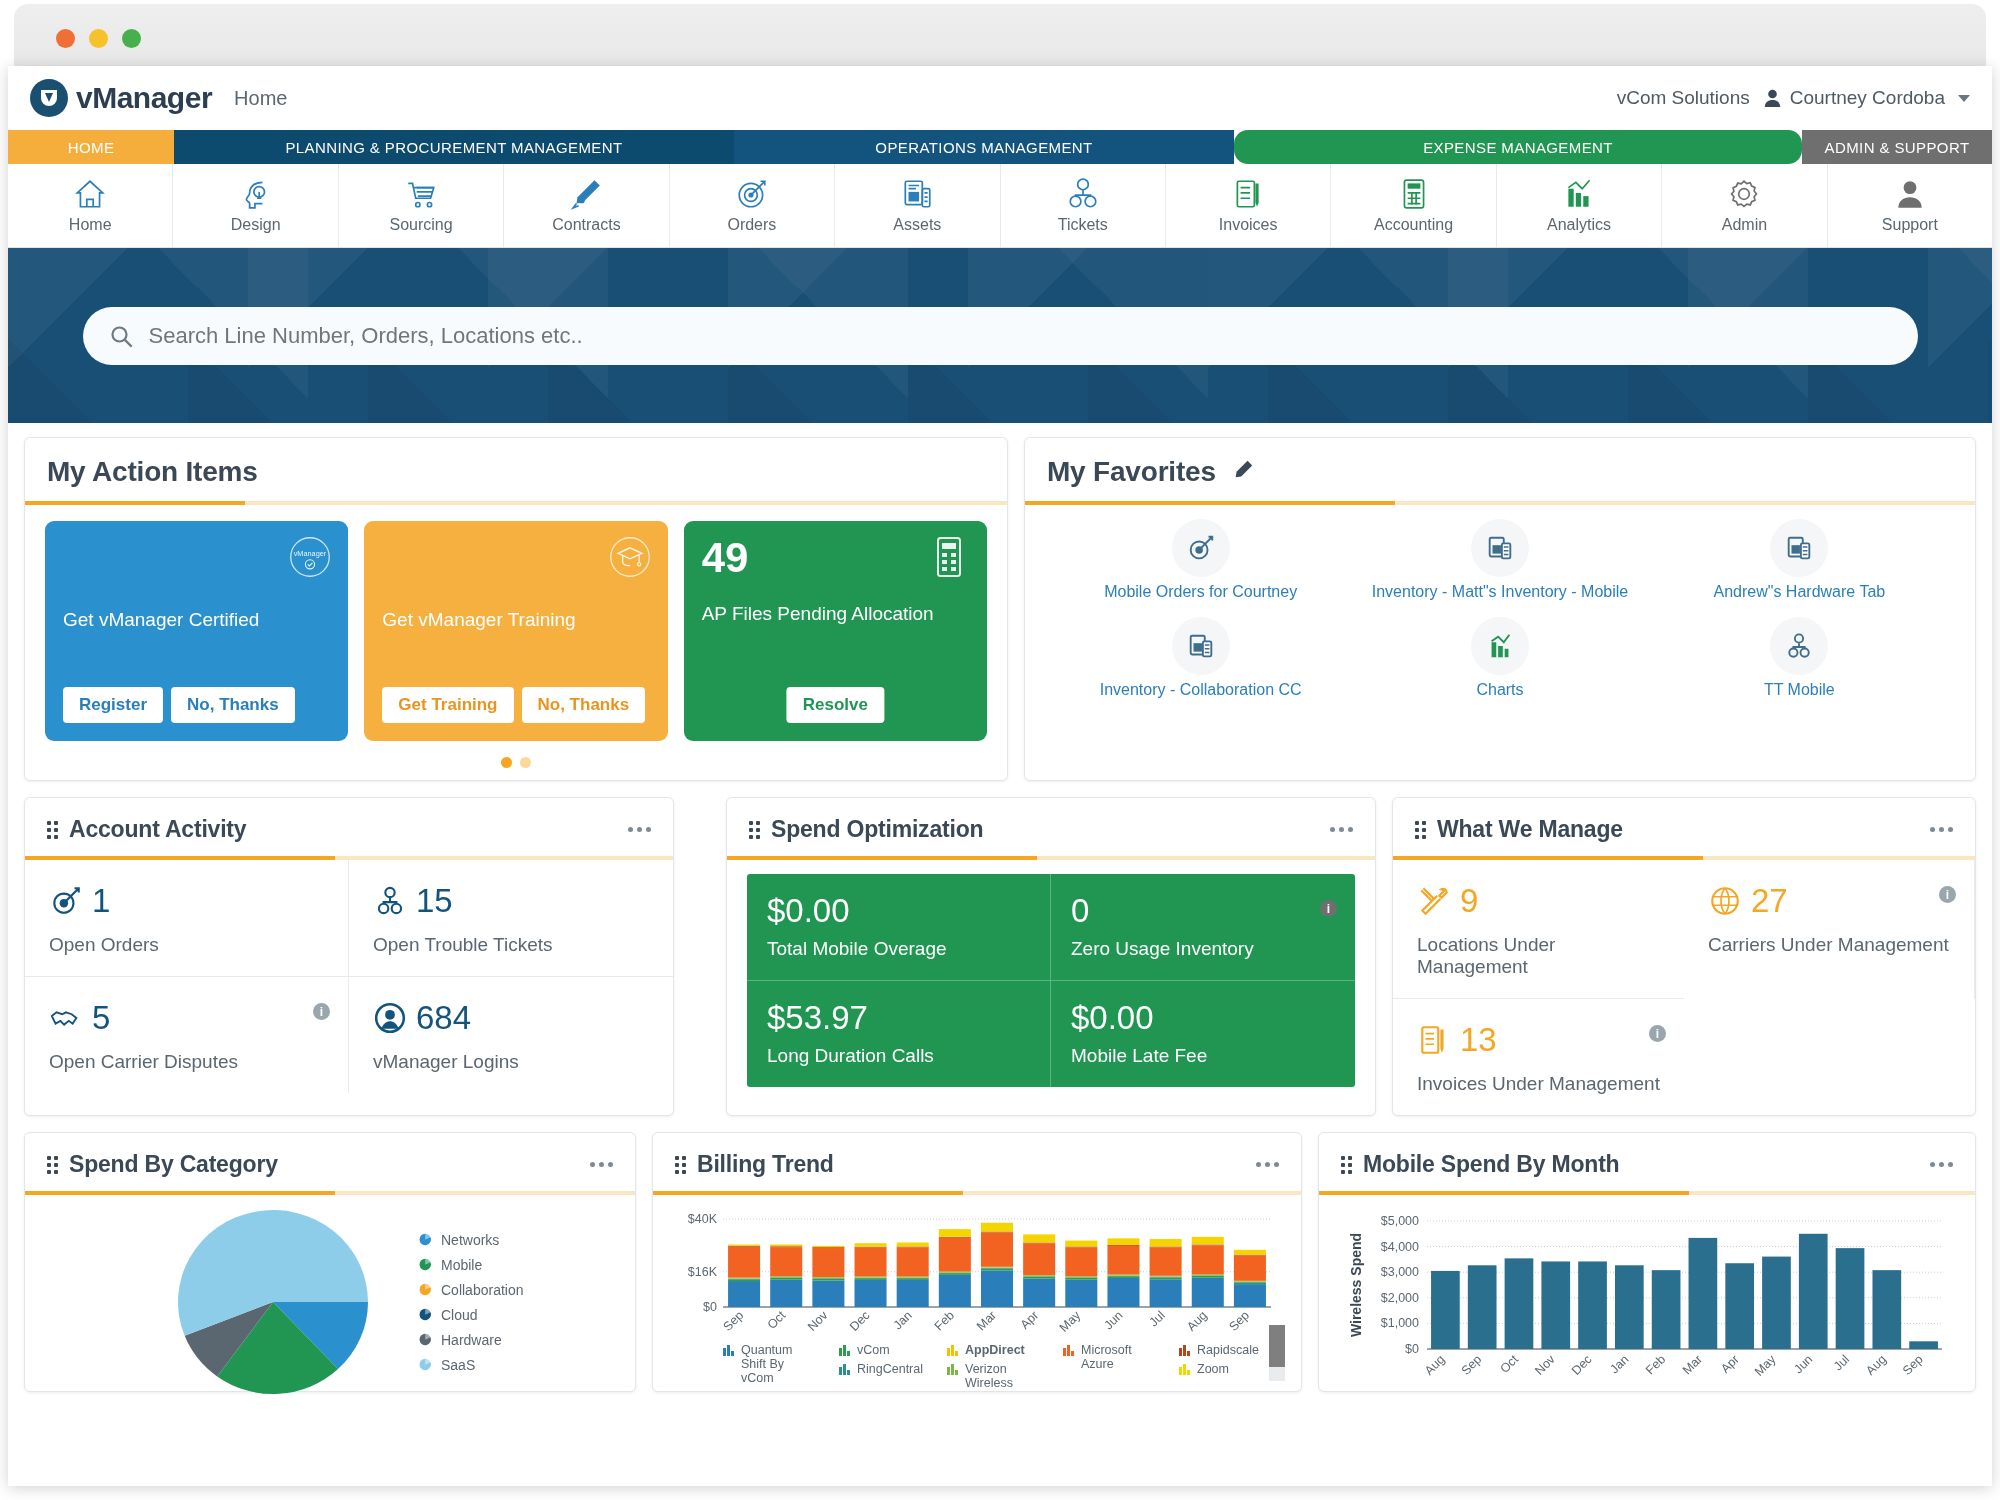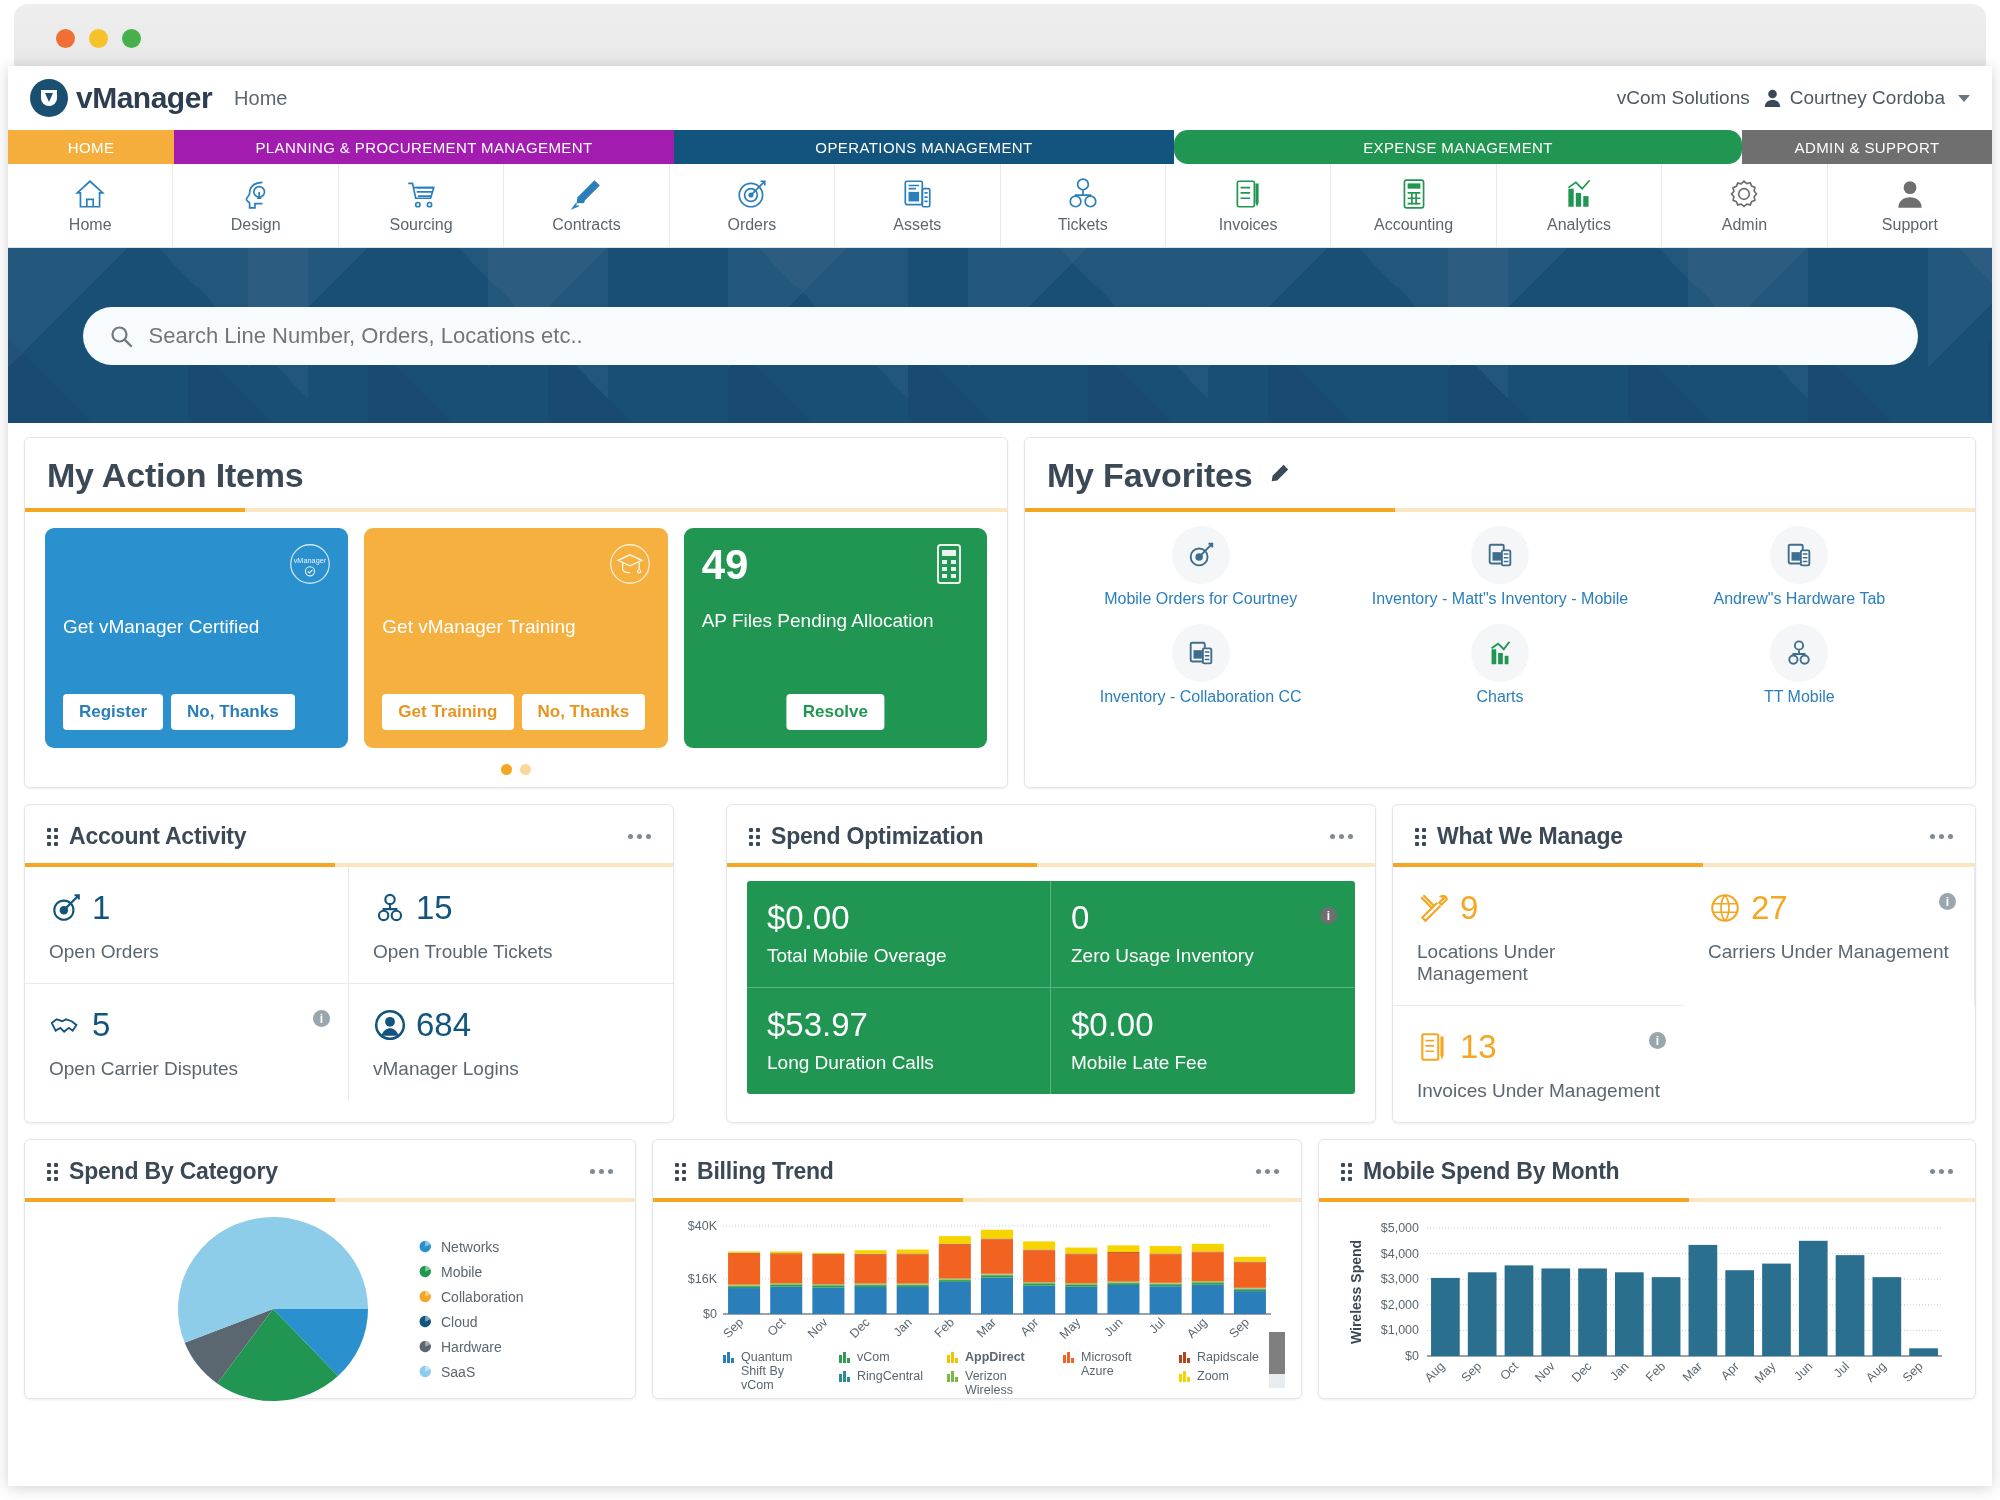--- a/index.html
+++ b/index.html
@@ -33,21 +33,21 @@
   .logo-text { font-size: 30px; font-weight: bold; color:#2c3e50; margin-left: 8px; letter-spacing:-0.5px;}
   .page-crumb { margin-left: 22px; font-size: 20px; color:#5b6770; }
   .brand-right { margin-left:auto; display:flex; align-items:center; gap:14px; font-size:19px; color:#4e5a62; }
   .user-chip { display:flex; align-items:center; gap:9px; color:#4e5a62; }
   .user-chip .caret { width:0;height:0;border-left:6px solid transparent;border-right:6px solid transparent;border-top:7px solid #6b7780; margin-left:4px;}
 
   
   .segbar { display:flex; height: 34px; font-size:15px; letter-spacing:.4px; color:#fff; }
   .seg { display:flex; align-items:center; justify-content:center; }
   .seg.home { background:#f5ae3c; width: 166px; }
-  .seg.planning { background:#a21caf; width: 500px; }
+  .seg.planning { background:#0c4a6e; width: 560px; }
   .seg.operations { background:#13547e; width: 500px; }
   .seg.expense { background:#219653; width: 568px; border-radius: 14px; }
   .seg.admin { background:#6f6f6f; flex:1; }
 
   
   .iconbar { display:flex; height: 84px; background:#fff; border-bottom:1px solid #dfe3e6; }
   .iconitem { flex:1; display:flex; flex-direction:column; align-items:center; justify-content:center; gap:5px;
               border-right:1px solid #e6eaed; cursor:pointer; }
   .iconitem:last-child { border-right:none; }
   .iconitem svg { width: 34px; height: 34px; }
@@ -67,21 +67,21 @@
   .searchwrap { width: 1835px; height: 58px; background:#f7fbfd; border-radius: 29px; display:flex; align-items:center; padding: 0 26px; }
   .searchwrap svg { width: 24px; height: 24px; flex:0 0 auto; }
   .searchwrap input { border:none; outline:none; background:transparent; font-size:22px; color:#6f7b83; margin-left: 16px; width:100%; font-family:inherit; }
 
   
   .body { background:#ffffff; padding: 14px 16px 10px; }
   .row { display:flex; gap: 16px; margin-bottom: 16px; }
 
   .card { background:#fff; border:1px solid #e2e6ea; border-radius:6px; box-shadow: 0 1px 3px rgba(0,0,0,.07); }
   .card-head { position:relative; padding: 18px 22px 13px; display:flex; align-items:center; }
-  .card-title { font-size: 34px; font-weight:bold; color:#3b4856; letter-spacing:-.2px; }
+  .card-title { font-size: 28px; font-weight:bold; color:#3b4856; letter-spacing:-.2px; }
   .card-title.small { font-size:23px; }
   .grip { display:inline-grid; grid-template-columns: 4px 4px; gap:3px; margin-right:11px; }
   .grip i { width:4px; height:4px; background:#3b4856; border-radius:1px; display:block; }
   .pencil { margin-left: 16px; }
   .pencil svg { width:22px;height:22px;}
   .dots-menu { margin-left:auto; display:flex; gap:4px; align-items:center; cursor:pointer;}
   .dots-menu i { width:5px;height:5px;background:#7d8a94;border-radius:50%; display:block;}
   .rule { height:4px; background:#fbe6c2; position:relative; }
   .rule::before { content:""; position:absolute; left:0; top:0; height:4px; background:#f5a623; }
   .rule.w220::before { width: 220px; }

